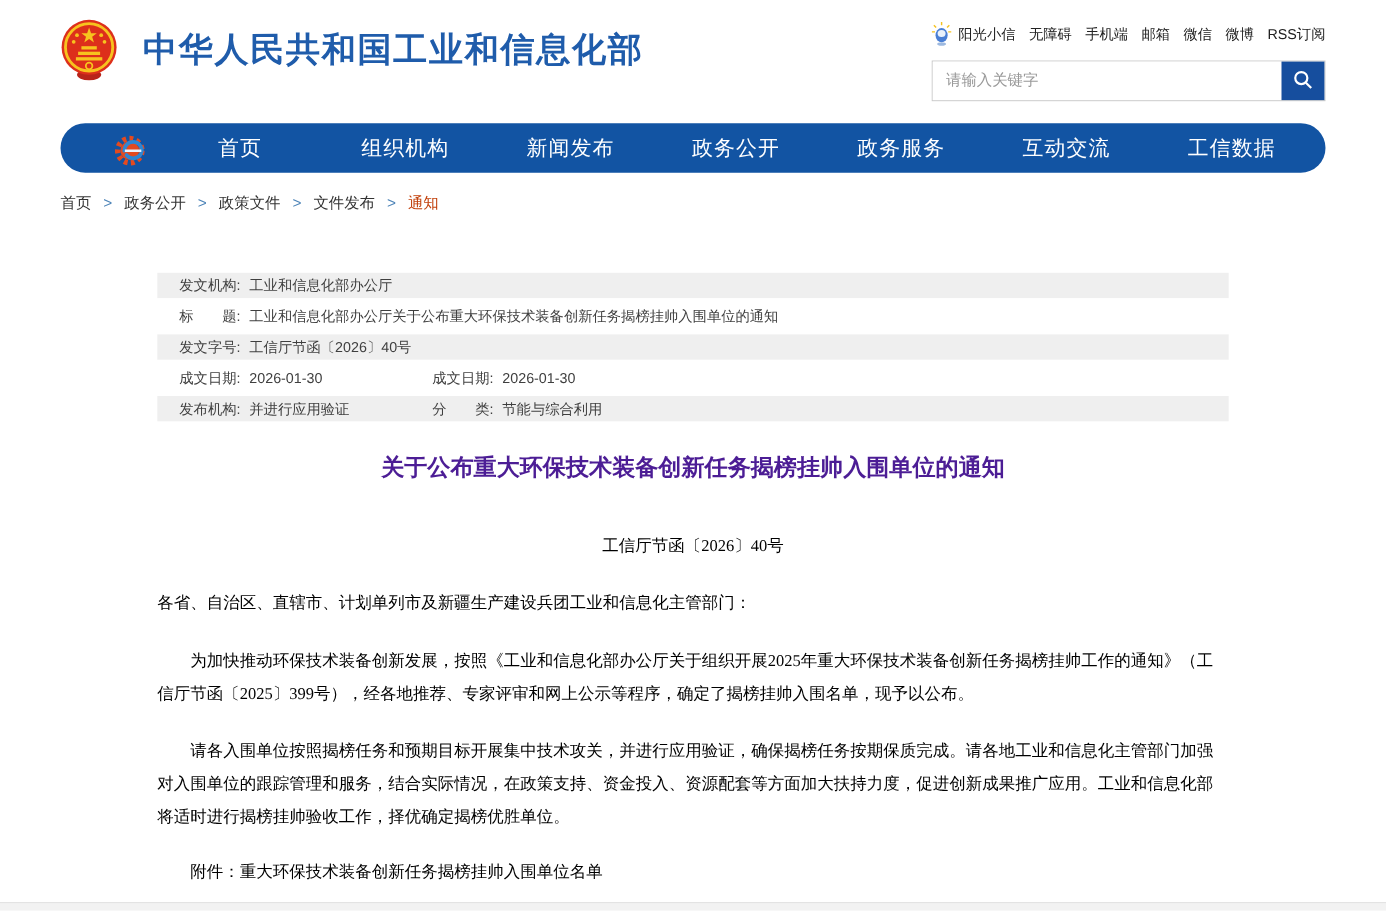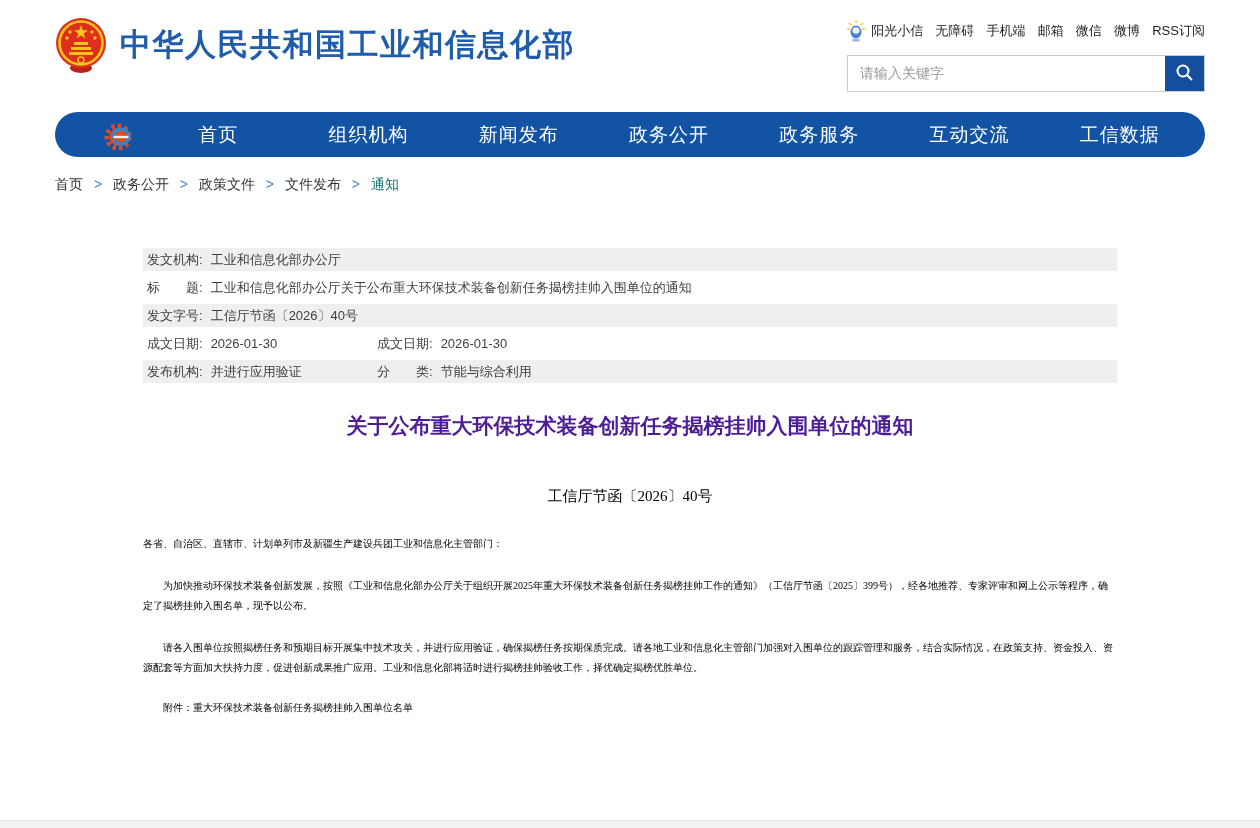--- a/index.html
+++ b/index.html
@@ -3,21 +3,21 @@
 <meta charset="utf-8">
 <style>
   * { box-sizing: border-box; margin: 0; padding: 0; }
   html, body { width: 1260px; height: 828px; overflow: hidden; background: #fff;
     font-family: "Liberation Sans", sans-serif; }
   .page { position: relative; width: 1260px; height: 828px; background: #fff; }
   .container { width: 1150px; margin: 0 auto; }
 
   
   .site-header { display: flex; justify-content: space-between; align-items: flex-start; padding-top: 16px; height: 104px; }
-  .brand { display: flex; align-items: center; gap: 13px; text-align: right; }
+  .brand { display: flex; align-items: center; gap: 23px; text-align: right; }
   .emblem svg { display: block; }
   .site-title { font-size: 31px; font-weight: bold; color: #1f5cab; letter-spacing: 1.5px; line-height: 1.1; }
   .site-subtitle { font-size: 13px; font-weight: 600; color: #1f5cab; margin-top: 4px; letter-spacing: 0.2px; }
   .header-right { width: 358px; padding-top: 4px; }
   .quick-links { display: flex; align-items: center; justify-content: space-between; font-size: 13px; color: #222; }
   .quick-links a { color: #222; text-decoration: none; white-space: nowrap; cursor: pointer; }
   .mascot { margin-right: -6px; display: inline-flex; }
   .searchbar { margin-top: 13px; display: flex; border: 1px solid #ccc; height: 37px; background: #fff; }
   .search-input { flex: 1; border: 0; outline: none; padding: 0 12px; font-size: 14px; color: #333;
     font-family: Liberation Serif, serif; }
@@ -26,36 +26,36 @@
 
   
   .main-nav { margin-top: 8px; height: 45px; background: #1254a3; border-radius: 23px; display: flex; align-items: center; padding: 0 10px 0 48px; }
   .nav-logo { display: inline-flex; width: 40px; }
   .nav-item { flex: 1; text-align: center; color: #fff; font-size: 19px; text-decoration: none; letter-spacing: 1px; cursor: pointer; }
 
   
   .breadcrumb { margin-top: 19px; font-size: 14px; color: #333; }
   .breadcrumb a { color: #333; text-decoration: none; cursor: pointer; }
   .breadcrumb .sep { color: #4d84b8; margin: 0 7px; }
-  .breadcrumb .current { color: #0f766e; }
+  .breadcrumb .current { color: #c2410c; }
 
   
   .doc { margin: 0 88px; }
   .meta-table { margin-top: 54px; }
-  .meta-row { display: flex; align-items: center; height: 23px; margin-bottom: 5px; padding-left: 4px;
+  .meta-row { display: flex; align-items: center; height: 23px; margin-bottom: 5px; padding-left: 20px;
     font-size: 13px; color: #3f3f3f; }
   .meta-row.gray { background: #efefef; }
   .meta-col { white-space: nowrap; }
   .meta-col.fixed { min-width: 230px; }
   .meta-label { margin-right: 8px; }
   .doc-title { margin-top: 28px; text-align: center; font-size: 21px; font-weight: bold; color: #4c1d95;
     font-family: "Liberation Sans", sans-serif; line-height: 30px; }
   .doc-number { margin-top: 46px; text-align: center; font-size: 15px; color: #000;
     font-family: "Liberation Serif", serif; }
-  .doc-body { font-family: "Liberation Serif", serif; font-size: 10px; color: #000; line-height: 2.0; }
+  .doc-body { font-family: "Liberation Serif", serif; font-size: 15px; color: #000; line-height: 2.0; }
   .salutation { margin-top: 28px; }
   .para { margin-top: 22px; text-indent: 2em; }
   .attachment { margin-top: 20px; text-indent: 2em; }
 
   .bottom-strip { position: absolute; left: 0; bottom: 0; width: 100%; height: 8px;
     background: #f2f2f2; border-top: 1px solid #e3e3e3; }
 </style>
 </head>
 <body>
 

